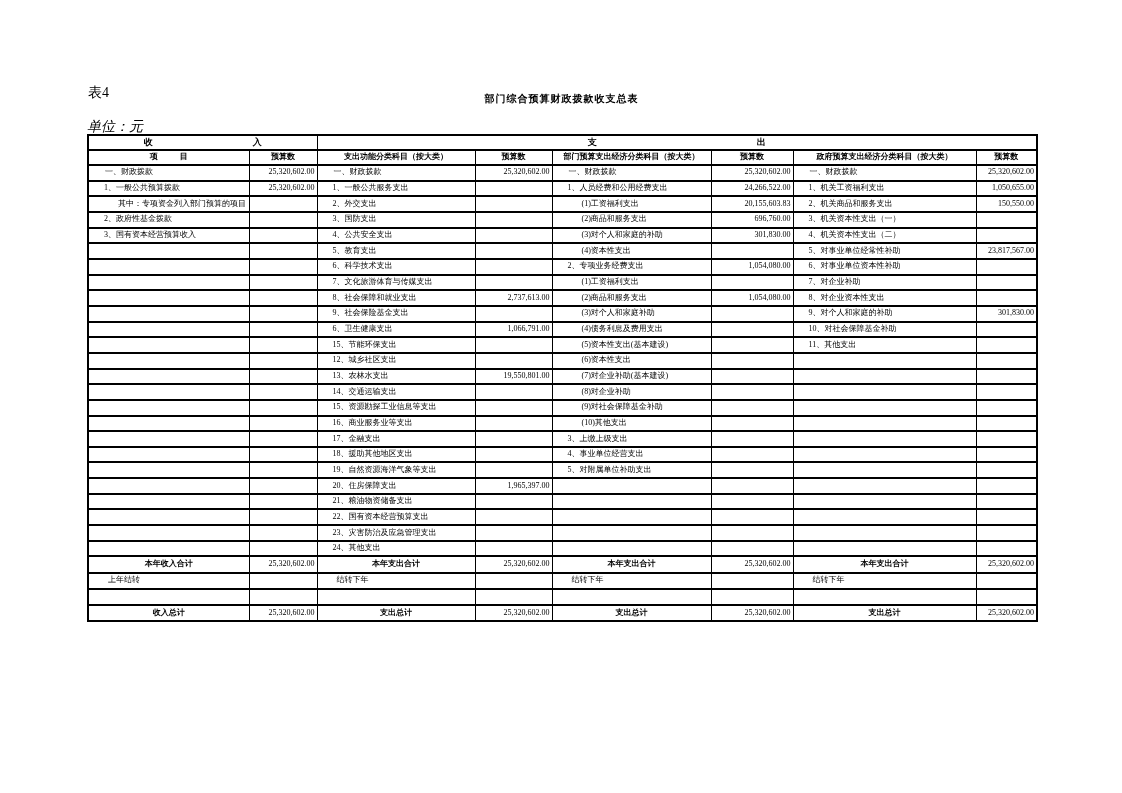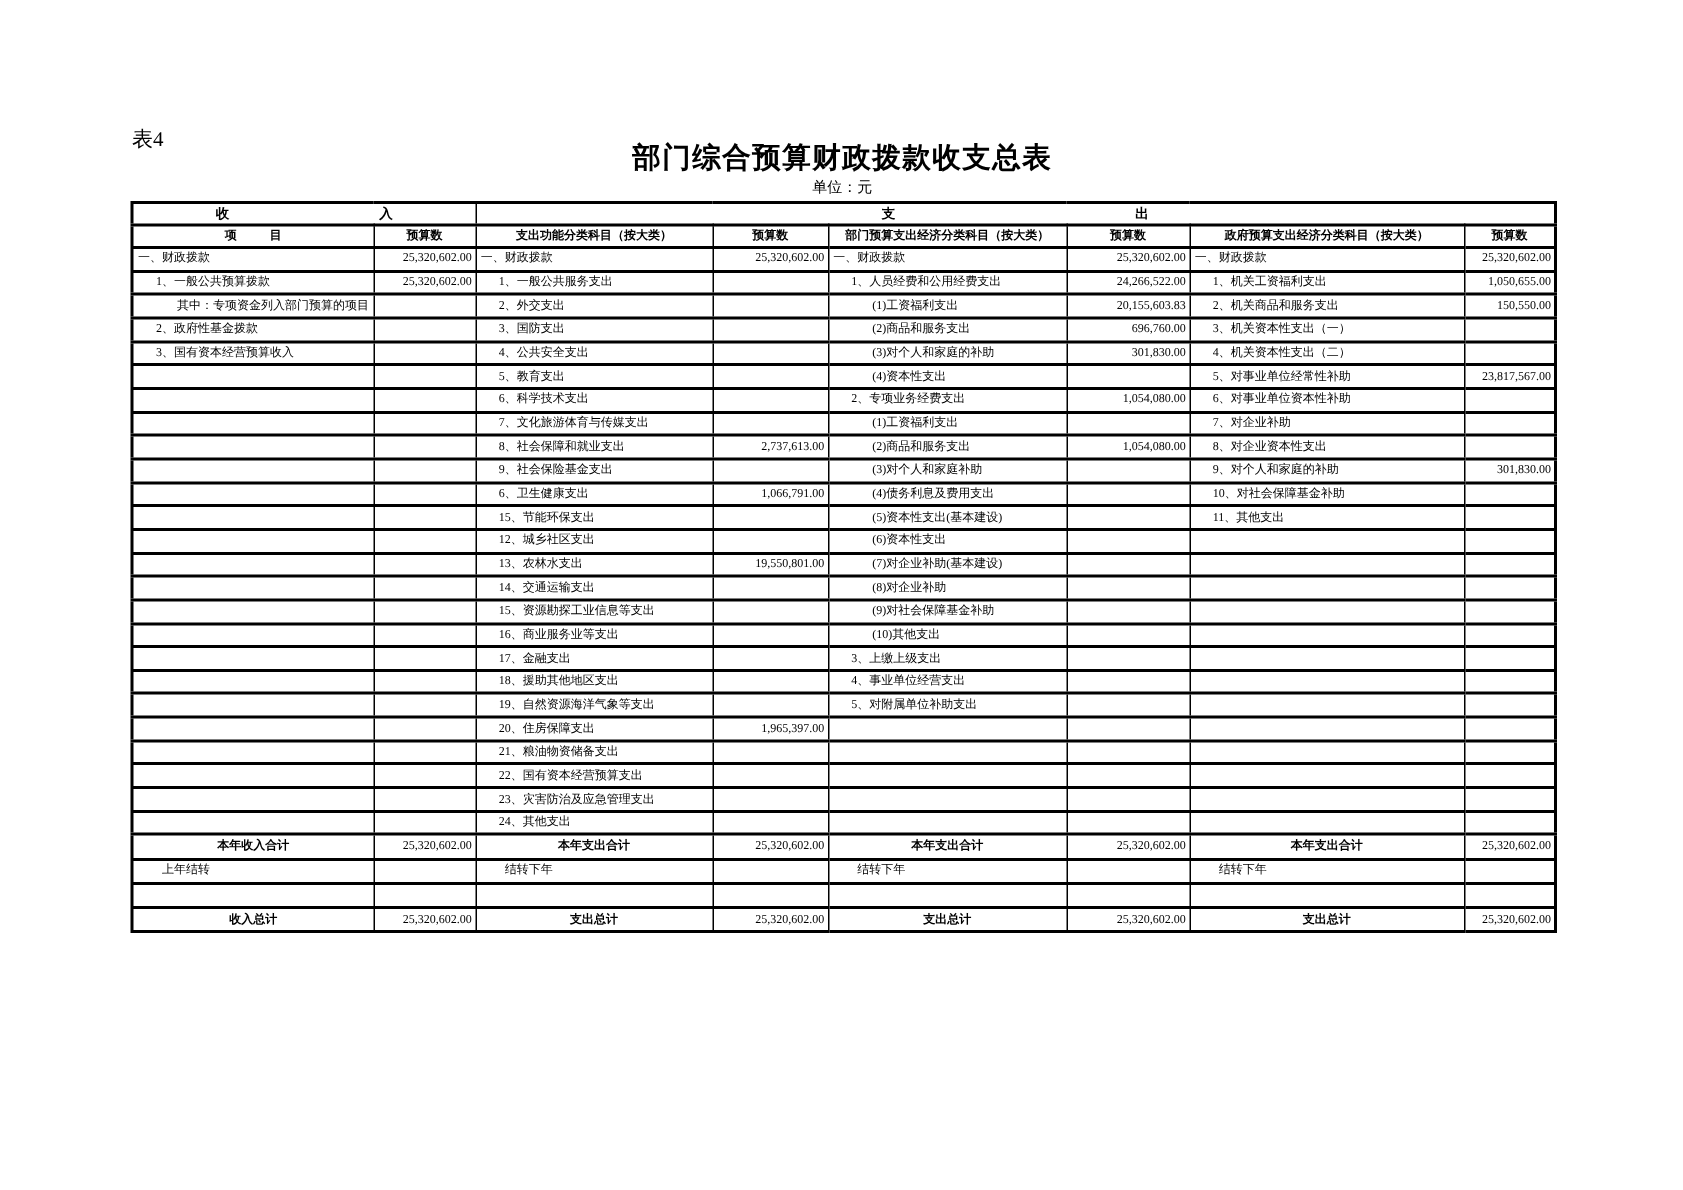--- a/index.html
+++ b/index.html
@@ -4,23 +4,23 @@
 <style>
   html,body { margin:0; padding:0; background:#e8e8e8; }
   .page {
     position:relative; width:1122px; height:793px; background:#ffffff;
     font-family:"Liberation Serif","DejaVu Serif",serif; color:#000;
     overflow:hidden; margin:0 auto;
   }
   .doc-label { position:absolute; left:88px; top:84px; font-size:14px; }
   .title {
     position:absolute; left:87px; top:92px; width:949px; margin:0;
-    text-align:center; font-size:19px; font-weight:bold; letter-spacing:1px;
+    text-align:center; font-size:10px; font-weight:bold; letter-spacing:1px;
   }
-  .unit-note { position:absolute; left:87px; top:118px; width:949px; text-align:center; font-size:10px; }
+  .unit-note { position:absolute; left:87px; top:118px; width:949px; text-align:left; font-size:14px;font-style:italic; }
 
   table.budget {
     position:absolute; left:87px; top:134px; width:949px; height:488px;
     border-collapse:collapse; table-layout:fixed; border:2px solid #000;
   }
   .budget td, .budget th {
     border-left:1px solid #000; border-right:1px solid #000;
     border-top:2px solid #000; border-bottom:2px solid #000;
     font-size:8px; font-weight:normal; line-height:1.1; padding:0 2px;
     overflow:hidden; white-space:nowrap; text-align:left; vertical-align:middle;
@@ -29,21 +29,21 @@
   .budget tbody.body-rows tr { height:13.6px; }
   .budget tbody.summary-rows tr { height:14px;margin-left:28px; }
 
   .budget th { font-weight:bold; text-align:center; }
   .h1 th .spread { display:flex; justify-content:center; align-items:center; font-size:9px; }
   .gap-income { gap:100px; }
   .gap-expense { gap:160px; }
   .gap-item { display:flex; justify-content:center; gap:22px; }
 
   .budget td.num { text-align:right; padding-right:2px; }
-  .budget td.lv0 { padding-left:3px;font-family:Liberation Serif, serif; }
+  .budget td.lv0 { padding-left:16px;font-family:Liberation Serif, serif; }
   .budget td.lv1 { padding-left:15px; }
   .budget td.lv2 { padding-left:29px; }
   .budget td.sum-label { font-weight:bold; text-align:center; }
   .budget td.plain-label { text-align:left; padding-left:19px; }
 </style>
 </head>
 <body>
 
 <div class="page">
   <div class="doc-label">表4</div>

